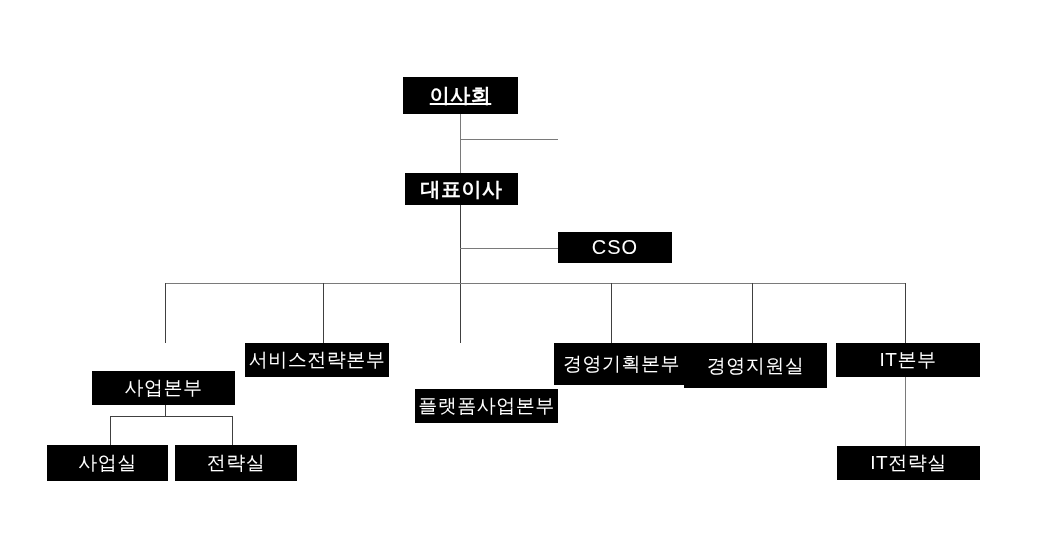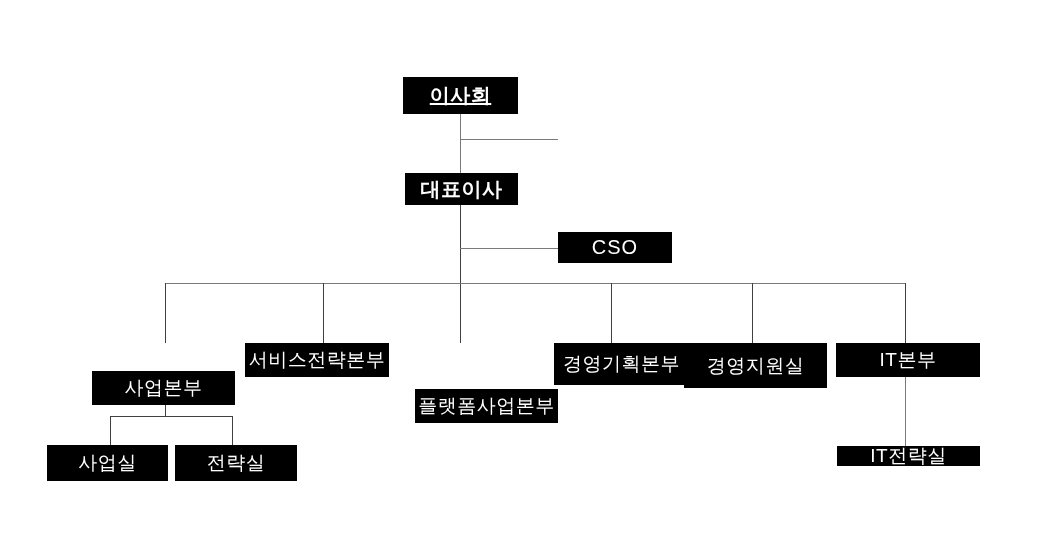--- a/index.html
+++ b/index.html
@@ -80,15 +80,15 @@
   <div class="node" style="left:554px; top:343px; width:135px; height:42px;">경영기획본부</div>
 
   <div class="node" style="left:684px; top:343px; width:143px; height:45px;">경영지원실</div>
 
   <div class="node" style="left:836px; top:343px; width:144px; height:34px;">IT본부</div>
 
   <div class="node" style="left:175px; top:445px; width:122px; height:36px;">전략실</div>
 
   <div class="node" style="left:47px; top:445px; width:121px; height:36px;">사업실</div>
 
-  <div class="node" style="left:837px; top:446px; width:143px; height:20px;">IT전략실</div>
+  <div class="node" style="left:837px; top:446px; width:143px; height:34px;">IT전략실</div>
 
 </div>
 
 </body></html>

